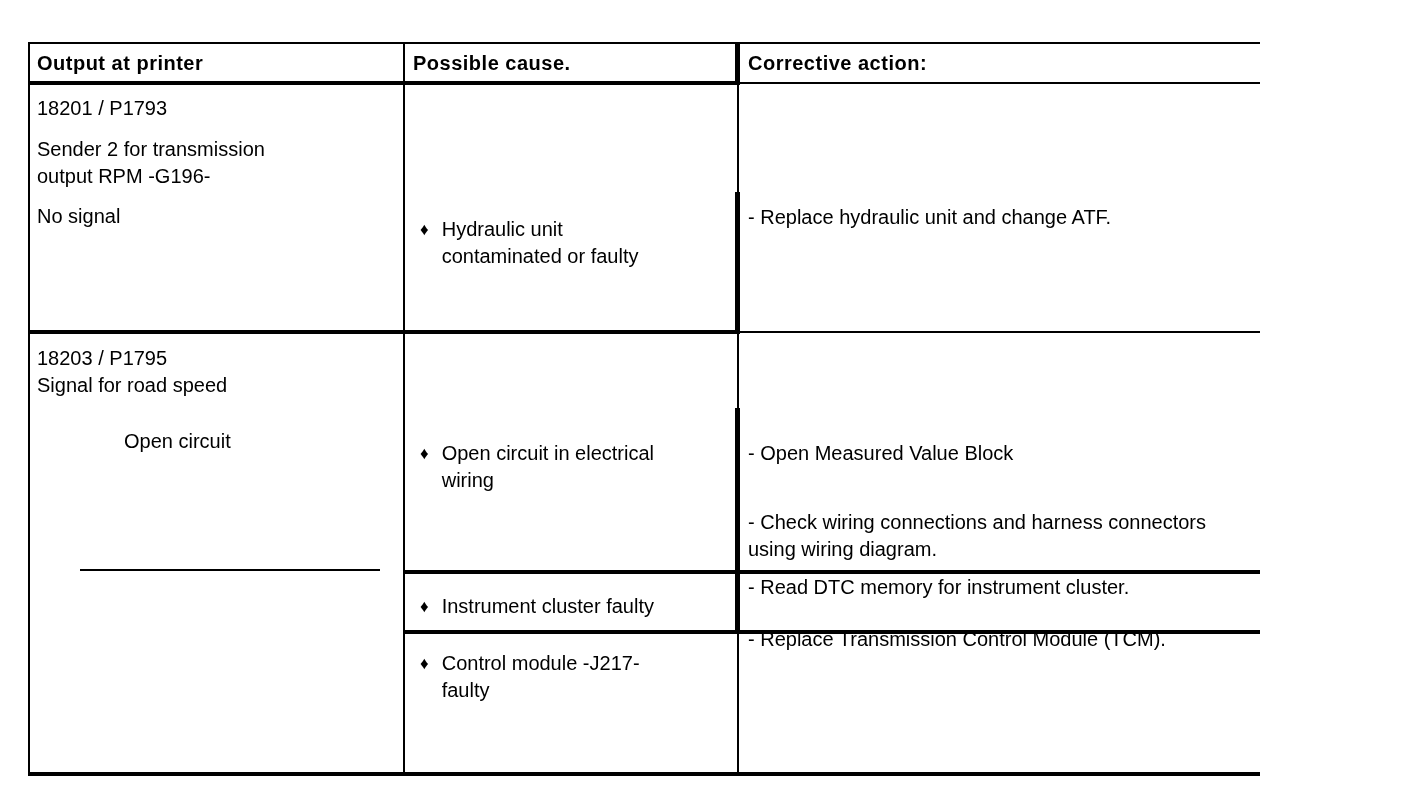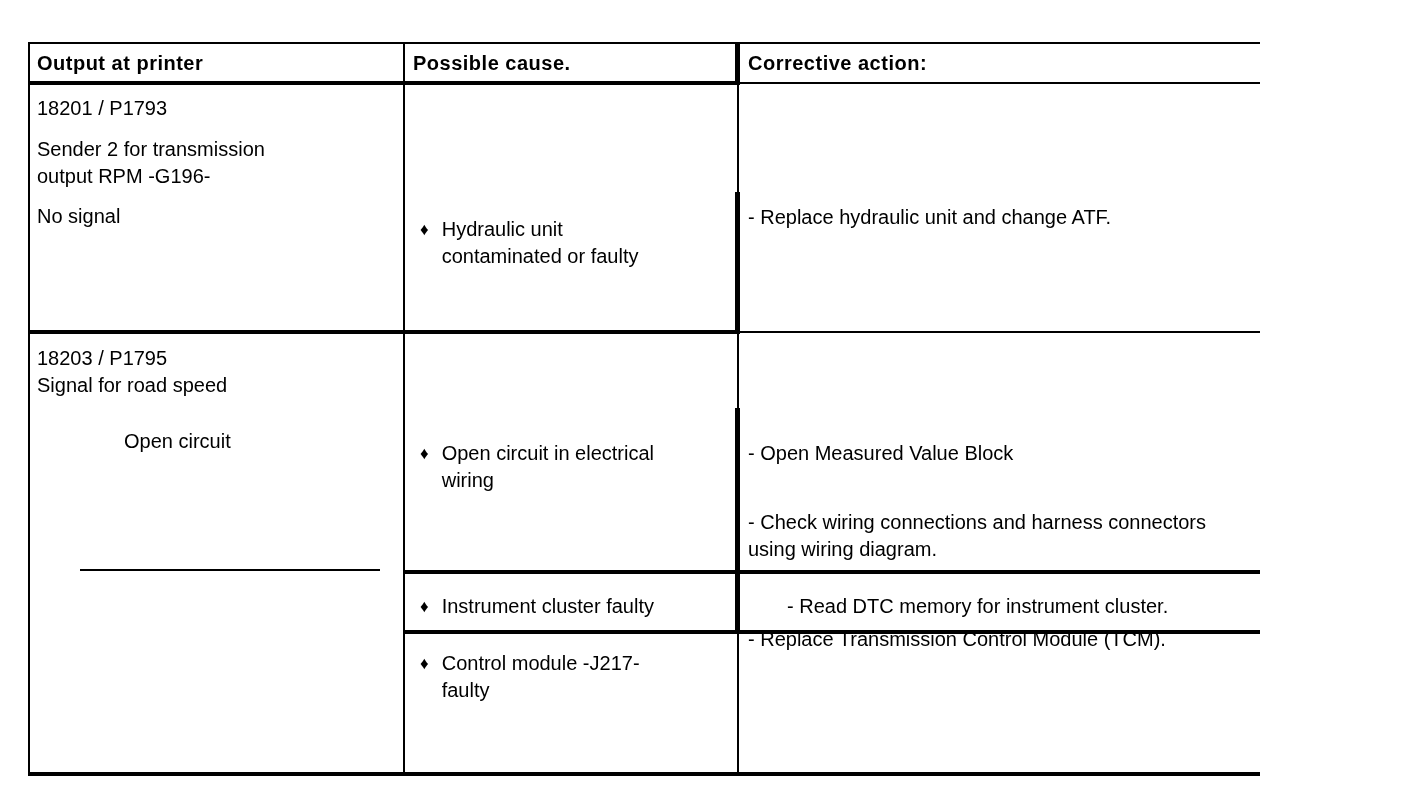--- a/index.html
+++ b/index.html
@@ -100,21 +100,21 @@
     <div>- Check wiring connections and harness connectors</div>
     <div>using wiring diagram.</div>
   </div>
 
   <div class="bullet-item" style="left:420px; top:593px;">
     <span class="bullet-glyph">♦</span>
     <div class="lines">
       <div>Instrument cluster faulty</div>
     </div>
   </div>
-  <div class="txt" style="left:748px; top:593px;margin-left:39px;">- Read DTC memory for instrument cluster.</div>
+  <div class="txt" style="left:748px; top:574px;">- Read DTC memory for instrument cluster.</div>
 
   <div class="bullet-item" style="left:420px; top:650px;">
     <span class="bullet-glyph">♦</span>
     <div class="lines">
       <div>Control module -J217-</div>
       <div>faulty</div>
     </div>
   </div>
   <div class="txt" style="left:748px; top:626px;">- Replace Transmission Control Module (TCM).</div>
 

